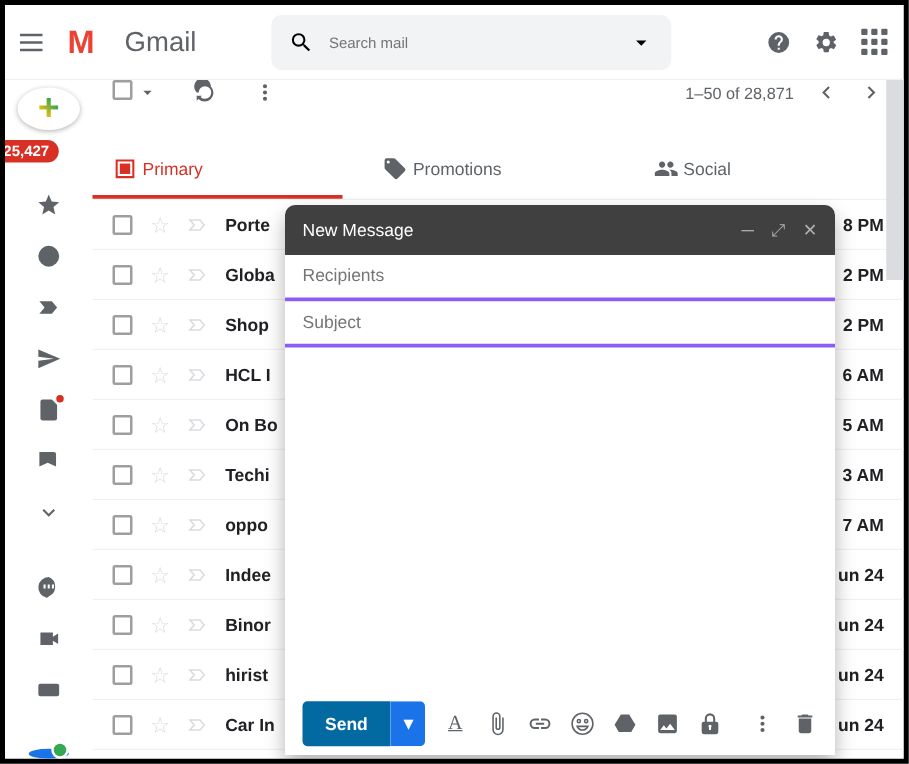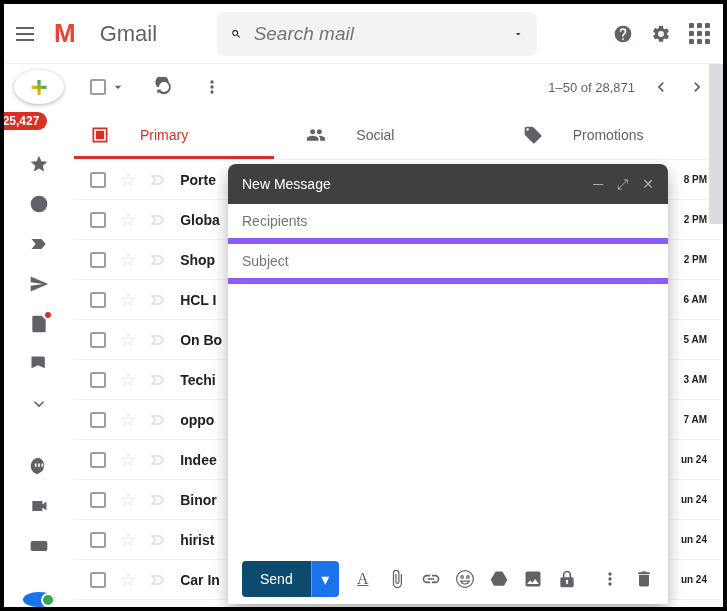--- a/index.html
+++ b/index.html
@@ -5,57 +5,57 @@
 * { margin:0; padding:0; box-sizing:border-box; font-family:Arial,sans-serif; }
 body { width:727px; height:611px; border:4px solid #000; position:relative; background:#fff; overflow:hidden; }
 .header { height:60px; display:flex; align-items:center; padding:0 12px; border-bottom:1px solid #f1f1f1; }
 .menu-icon { width:24px; height:24px; display:flex; flex-direction:column; justify-content:center; gap:4px; cursor:pointer; margin-right:14px; }
 .menu-icon span { height:2px; background:#5f6368; width:18px; }
 .gmail-logo { display:flex; align-items:center; gap:4px; margin-right:60px; }
 .gmail-m { font-size:26px; font-weight:bold; }
 .gmail-m .r{color:#ea4335}
 .gmail-text { font-size:22px; color:#5f6368;margin-left:20px; }
 .search-bar { flex:1; max-width:320px; height:44px; background:#f1f3f4; border-radius:8px; display:flex; align-items:center; padding:0 14px; gap:12px; }
-.search-bar input { border:none; background:none; outline:none; font-size:19px; color:#4c1d95; flex:1;font-style:italic; }
+.search-bar input { border:none; background:none; outline:none; font-size:12px; color:#4c1d95; flex:1; }
 .hdr-right { margin-left:auto; display:flex; align-items:center; gap:14px; }
 .icon-btn { width:24px; height:24px; color:#5f6368; cursor:pointer; display:flex; align-items:center; justify-content:center; }
 .apps-grid { display:grid; grid-template-columns:repeat(3,5px); grid-template-rows:repeat(3,5px); gap:3px; }
 .apps-grid span { background:#5f6368; border-radius:1px; }
 .body-area { display:flex; height:calc(100% - 60px); }
 .sidebar { width:70px; display:flex; flex-direction:column; align-items:center; padding-top:6px; gap:16px; position:relative; }
 .compose-btn { width:50px; height:50px; border-radius:50%; background:#fff; box-shadow:0 1px 4px rgba(0,0,0,0.3); display:flex; align-items:center; justify-content:center; cursor:pointer; }
 .plus { font-size:30px; font-weight:bold; background:linear-gradient(45deg,#ea4335,#fbbc05,#34a853,#4285f4); -webkit-background-clip:text; color:transparent; }
 .inbox-badge { background:#d93025; color:#fff; border-radius:11px; padding:2px 8px; font-size:12px; font-weight:bold; position:relative; left:-18px; top:-8px; }
 .side-icon { color:#5f6368; cursor:pointer; position:relative; }
 .account-circle { width:32px; height:32px; border-radius:50%; background:#1a73e8; position:relative; }
 .account-circle::after { content:""; width:10px; height:10px; background:#34a853; border:2px solid #fff; border-radius:50%; position:absolute; bottom:0; right:0; }
 .main { flex:1; display:flex; flex-direction:column; }
-.toolbar { height:46px; display:flex; align-items:center; padding:0 16px; gap:4px; }
+.toolbar { height:46px; display:flex; align-items:flex-start; padding:0 16px; gap:4px; }
 .checkbox { width:16px; height:16px; border:2px solid #9e9e9e; border-radius:2px; }
 .pagination { margin-left:auto; display:flex; align-items:center; gap:16px; color:#5f6368; font-size:13px; }
 .tabs { display:flex; height:50px; border-bottom:1px solid #f1f1f1; }
-.tab { flex:1; display:flex; align-items:center; gap:30px; padding:0 16px; cursor:pointer; color:#5f6368; font-size:14px; font-weight:500; position:relative; }
+.tab { flex:1; display:flex; align-items:center; gap:4px; padding:0 16px; cursor:pointer; color:#5f6368; font-size:14px; font-weight:500; position:relative; }
 .tab.active { color:#d93025; }
 .tab.active::after { content:""; position:absolute; bottom:0; left:0; right:16px; height:3px; background:#d93025; }
 .mail-list { flex:1; overflow:hidden; }
 .mail-row { height:40px; display:flex; align-items:center; padding:0 16px; gap:14px; border-bottom:1px solid #f1f1f1; cursor:pointer; }
 .mail-sender { font-size:14px; font-weight:bold; color:#202124; flex:1; overflow:hidden; white-space:nowrap; }
-.mail-time { font-size:10px; font-weight:bold; color:#202124; }
+.mail-time { font-size:14px; font-weight:bold; color:#202124; }
 .star { color:#dadce0; font-size:18px; }
 .label-i { width:16px; height:16px; }
 .compose-window { position:absolute; left:224px; top:160px; width:440px; height:440px; background:#fff; border-radius:8px 8px 0 0; box-shadow:0 8px 16px rgba(0,0,0,0.3); display:flex; flex-direction:column; z-index:100; }
 .cw-header { background:#404040; color:#fff; height:40px; display:flex; align-items:center; padding:0 14px; border-radius:8px 8px 0 0; font-size:14px; }
 .cw-actions { margin-left:auto; display:flex; gap:14px; color:#b0b0b0; }
 .cw-actions span { cursor:pointer; }
-.cw-field { padding:8px 14px; border-bottom:6px solid #8b5cf6; }
+.cw-field { padding:8px 14px; border-bottom:3px solid #8b5cf6; }
 .cw-field input { border:none; outline:none; width:100%; font-size:14px; color:#5f6368; }
 .cw-body { flex:1; }
 .cw-footer { height:50px; display:flex; align-items:center; padding:0 14px; gap:4px; }
 .send-btn { display:flex; align-items:center; height:36px; }
-.send-main { background:#0c4a6e; color:#fff; padding:0 18px; height:100%; display:flex; align-items:center; font-size:14px; font-weight:400; border-radius:4px 0 0 4px; cursor:pointer; }
+.send-main { background:#0369a1; color:#fff; padding:0 18px; height:100%; display:flex; align-items:center; font-size:14px; font-weight:700; border-radius:4px 0 0 4px; cursor:pointer; }
 .send-drop { background:#1a73e8; color:#fff; width:28px; height:100%; display:flex; align-items:center; justify-content:center; border-radius:0 4px 4px 0; border-left:1px solid rgba(255,255,255,0.3); cursor:pointer; }
 .fmt-icon { width:20px; height:20px; color:#5f6368; cursor:pointer; margin:0 5px; display:flex; align-items:center; justify-content:center; }
 .cw-footer-right { margin-left:auto; display:flex; gap:14px; color:#5f6368; }
 svg { width:20px; height:20px; fill:currentColor; }
 .scrollbar-stub { position:absolute; right:0; top:60px; width:14px; height:160px; background:#dadce0; }
 </style>
 </head>
 <body>
 
 <div class="header">
@@ -173,29 +173,29 @@
     <div class="tabs">
       <div class="tab active">
         <svg viewBox="0 0 24 24">
             <path d="M4 4h16v16H4z" fill="none" stroke="currentColor" stroke-width="2"></path>
             <rect x="7" y="7" width="10" height="10" fill="currentColor"></rect>
           </svg>
         <span>Primary</span>
       </div>
       <div class="tab">
         <svg viewBox="0 0 24 24">
+            <path d="M21.41 11.58l-9-9A2 2 0 0011 2H4a2 2 0 00-2 2v7c0 .53.21 1.04.59 1.42l9 9a2 2 0 002.83 0l7-7a2 2 0 000-2.84zM5.5 7A1.5 1.5 0 117 5.5 1.5 1.5 0 015.5 7z"></path>
+          </svg>
+        <span>Promotions</span>
+      </div>
+      <div class="tab">
+        <svg viewBox="0 0 24 24">
             <path d="M16 11c1.66 0 3-1.34 3-3s-1.34-3-3-3-3 1.34-3 3 1.34 3 3 3zm-8 0c1.66 0 3-1.34 3-3S9.66 5 8 5 5 6.34 5 8s1.34 3 3 3zm0 2c-2.33 0-7 1.17-7 3.5V19h14v-2.5c0-2.33-4.67-3.5-7-3.5zm8 0c-.29 0-.62.02-.97.05 1.16.84 1.97 1.97 1.97 3.45V19h6v-2.5c0-2.33-4.67-3.5-7-3.5z"></path>
           </svg>
         <span>Social</span>
-      </div>
-      <div class="tab">
-        <svg viewBox="0 0 24 24">
-            <path d="M21.41 11.58l-9-9A2 2 0 0011 2H4a2 2 0 00-2 2v7c0 .53.21 1.04.59 1.42l9 9a2 2 0 002.83 0l7-7a2 2 0 000-2.84zM5.5 7A1.5 1.5 0 117 5.5 1.5 1.5 0 015.5 7z"></path>
-          </svg>
-        <span>Promotions</span>
       </div>
     </div>
 
     <div class="mail-list" id="mail-list">
         <div class="mail-row">
           <div class="checkbox"></div>
   <span class="star">☆</span>
   <svg class="label-i" viewBox="0 0 24 24" style="color:#dadce0">
             <path fill="none" stroke="currentColor" stroke-width="2" d="M3 6l5 6-5 6h12l5-6-5-6z"></path>
           </svg>

